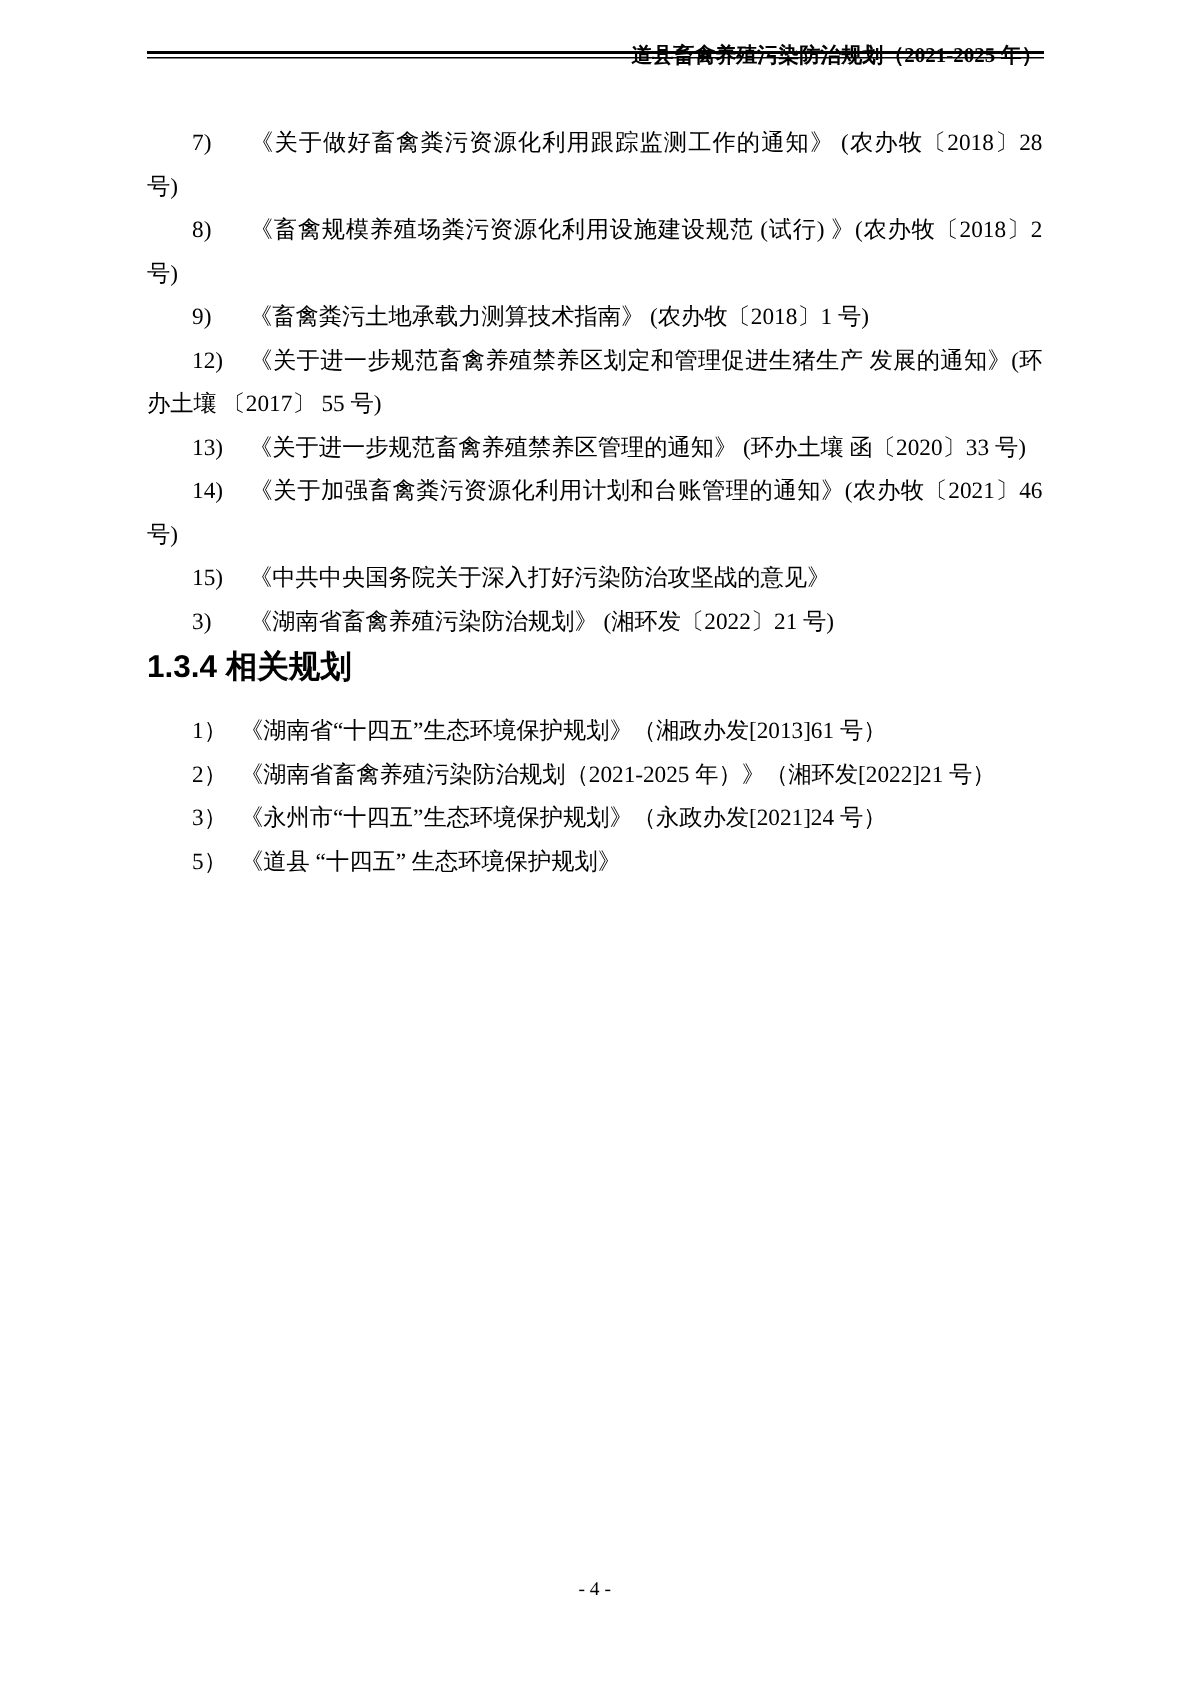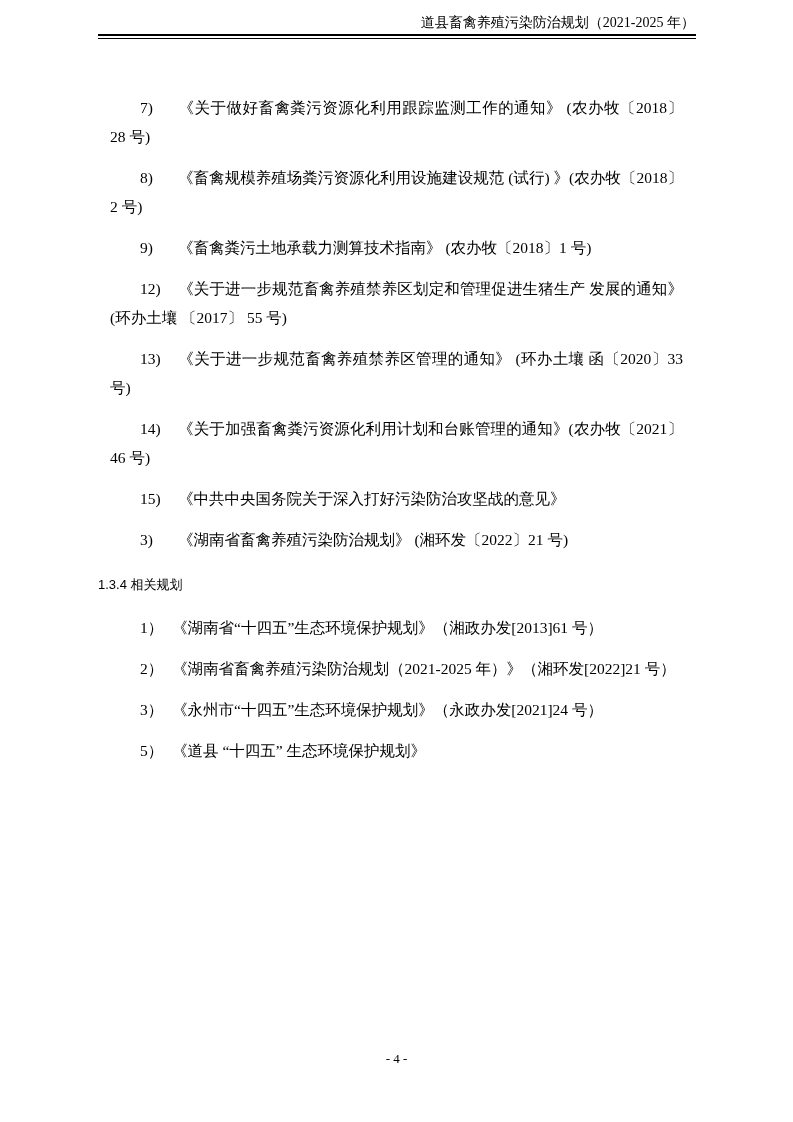--- a/index.html
+++ b/index.html
@@ -6,58 +6,59 @@
   body {
     width: 793px; height: 1122px;
     background: #ffffff;
     color: #000000;
     font-family: "Liberation Serif", "DejaVu Serif", serif;
     position: relative;
     overflow: hidden;
   }
   .header {
     position: absolute;
-    top: 13px; left: 98px; right: 98px;
+    top: 28px; left: 98px; right: 98px;
     text-align: right;
     font-size: 14px;
     line-height: 20px;
     white-space: nowrap;
+    font-weight: bold;
   }
   .header-rule {
     position: absolute;
     top: 34px; left: 98px; right: 97px;
     height: 1.5px;
     border-top: 2.5px solid #000;
     border-bottom: 1px solid #000;
   }
   .content {
     position: absolute;
     top: 81px; left: 98px;
     width: 597px;
   }
   .item {
-    margin: 12px;
+    margin: 0;
     font-size: 15.5px;
     line-height: 29px;
     text-align: justify;
     text-indent: 30px;
   }
   .num {
     display: inline-block;
     min-width: 38px;
     text-indent: 0;
   }
   .num2 {
     min-width: 32px;
   }
   .heading {
-    margin: 18px 0 15px 0;
-    font-size: 13px;
+    margin: 3px 0 15px 0;
+    font-size: 21px;
     line-height: 26px;
-    font-weight: normal;
+    font-weight: bold;
     font-family: "Liberation Sans", "DejaVu Sans", sans-serif;
     text-indent: 0;
   }
   .footer {
     position: absolute;
     top: 1050px; left: 0;
     width: 793px;
     text-align: center;
     font-size: 13px;
     line-height: 18px;

